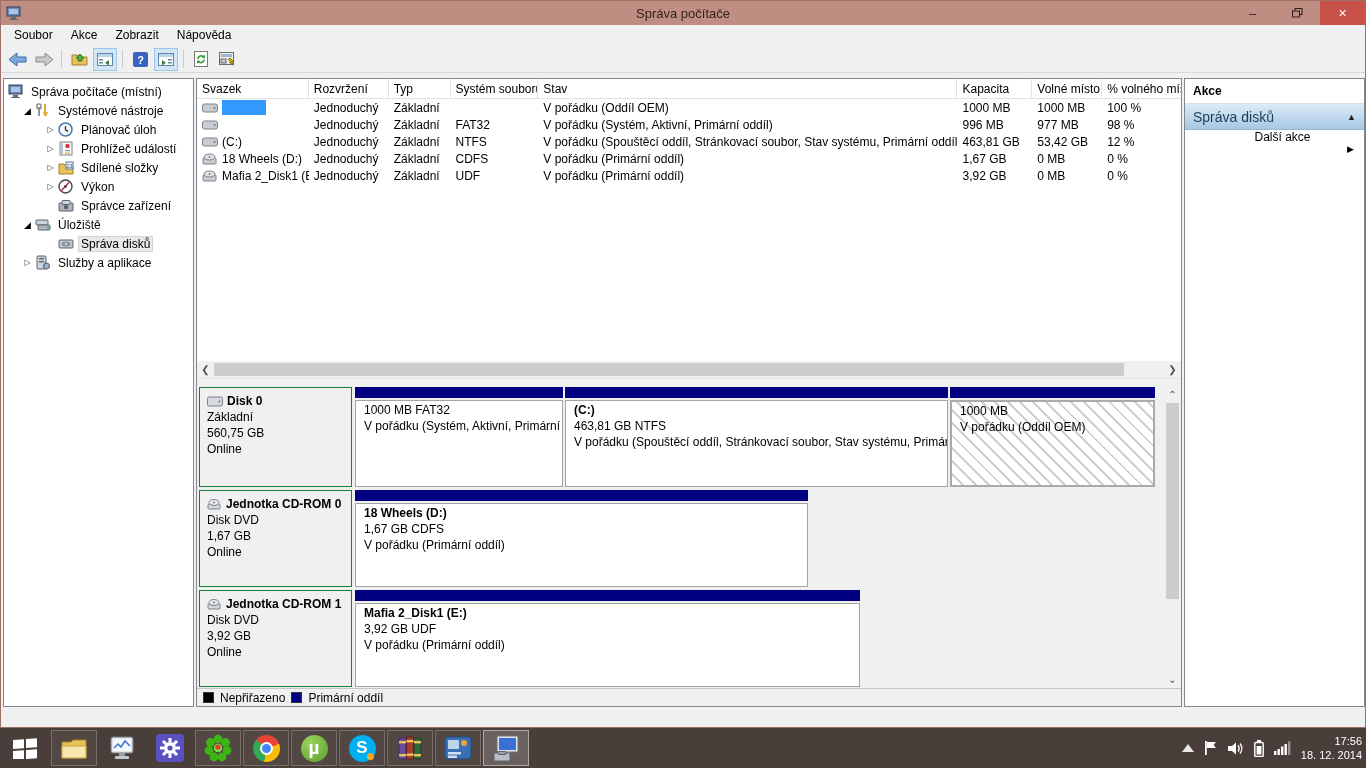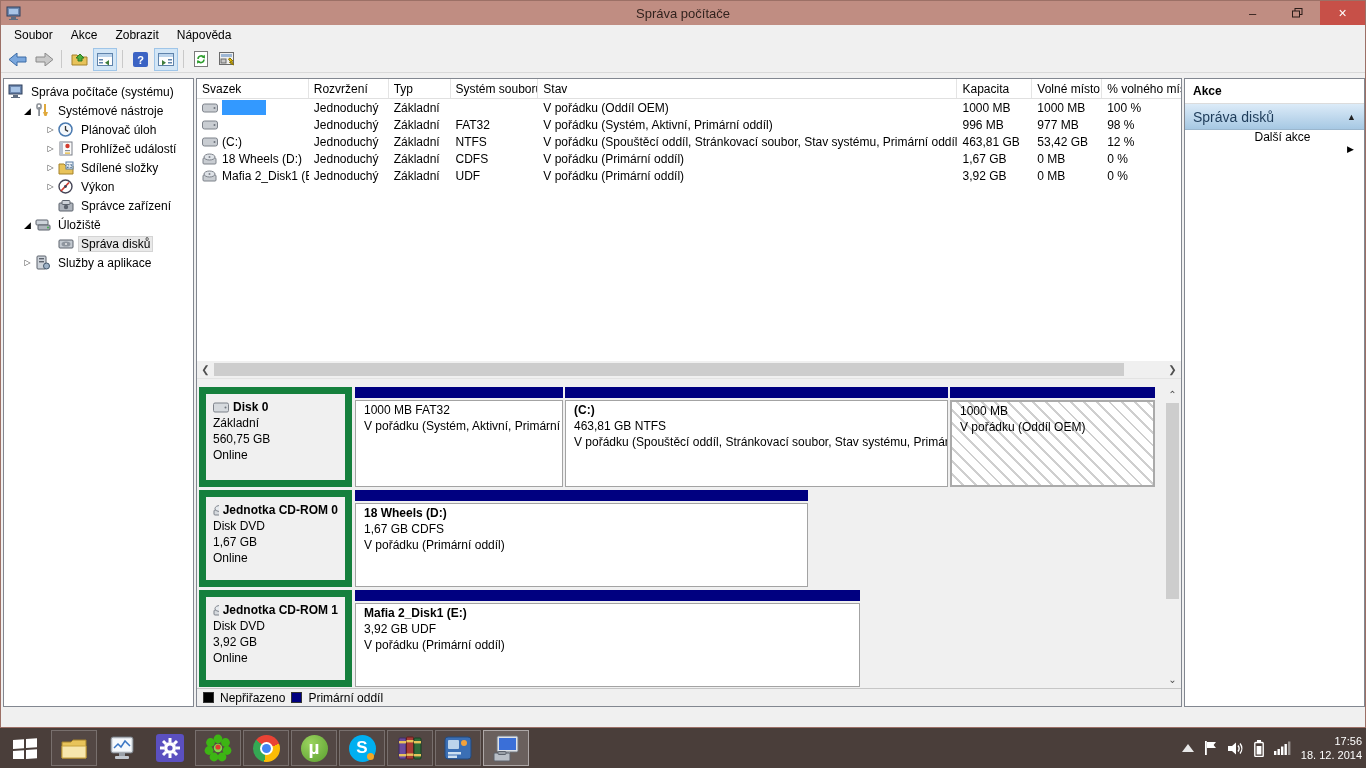--- a/index.html
+++ b/index.html
@@ -57,21 +57,21 @@
   .sarrow { width:17px; height:17px; display:flex; align-items:center; justify-content:center; color:#505050; font-size:10px; }
   .hthumb { height:13px; background:#cdcdcd; flex:1; margin-right:40px; }
   .splitter { height:8px; background:#f0f0f0; flex:none; border-top:1px solid #e3e3e3; }
 
   
   .graphwrap { flex:1; display:flex; overflow:hidden; background:#f0f0f0; }
   .graph { flex:1; padding:1px 0 0 2px; overflow:hidden; }
   .vscroll { width:17px; background:#f0f0f0; display:flex; flex-direction:column; align-items:center; flex:none; }
   .vthumb { width:13px; height:196px; background:#cdcdcd; }
   .diskrow { display:flex; margin-bottom:3px; }
-  .diskhdr { width:153px; flex:none; background:#f0f0f0; border:7px solid #15803d; padding:5px 7px; }
+  .diskhdr { width:153px; flex:none; background:#f0f0f0; border:1px solid #15803d; padding:5px 7px; }
   .diskhdr .dtitle { font-weight:bold; display:flex; align-items:center; gap:4px; }
   .diskhdr div { line-height:16px; white-space:nowrap; }
   .parts { display:flex; margin-left:3px; gap:2px; }
   .part { display:flex; flex-direction:column; }
   .pband { height:11px; background:#000080; flex:none; }
   .pbody { flex:1; margin-top:2px; border:1px solid #a3a3a3; background:#fff; padding:1px 8px; overflow:hidden; }
   .pbody div { line-height:16px; white-space:nowrap; }
   .pbody .ptitle { font-weight:bold; }
   .pbody.hatch { background:repeating-linear-gradient(45deg,#fff 0 7px,#cfcfcf 7px 9px); border:2px solid #aaa; }
 
@@ -201,21 +201,21 @@
     <div class="pane tree">
       <div class="titem lvl0">
         <span class="ticon">
             <svg width="16" height="15">
               <rect x="1" y="1" width="13" height="9" fill="#6d88b0" stroke="#30415c"></rect>
               <rect x="3" y="3" width="9" height="5" fill="#a8c4e6"></rect>
               <rect x="5" y="11" width="5" height="2" fill="#5e6c80"></rect>
               <rect x="3" y="13" width="9" height="1" fill="#5e6c80"></rect>
             </svg>
           </span>
-        <span class="tlabel">Správa počítače (systému)</span>
+        <span class="tlabel">Správa počítače (místní)</span>
       </div>
       <div class="titem lvl1">
         <span class="exp open">◢</span>
         <span class="ticon">
             <svg width="15" height="15">
               <rect x="2" y="1" width="4" height="5" rx="1.5" fill="none" stroke="#8a8f96" stroke-width="1.6"></rect>
               <rect x="3.2" y="4" width="1.8" height="9" fill="#8a8f96"></rect>
               <rect x="9" y="1" width="2" height="8" fill="#e0a93c"></rect>
               <polygon points="8,9 13,9 11.5,13 9.5,13" fill="#e0a93c"></polygon>
             </svg>

